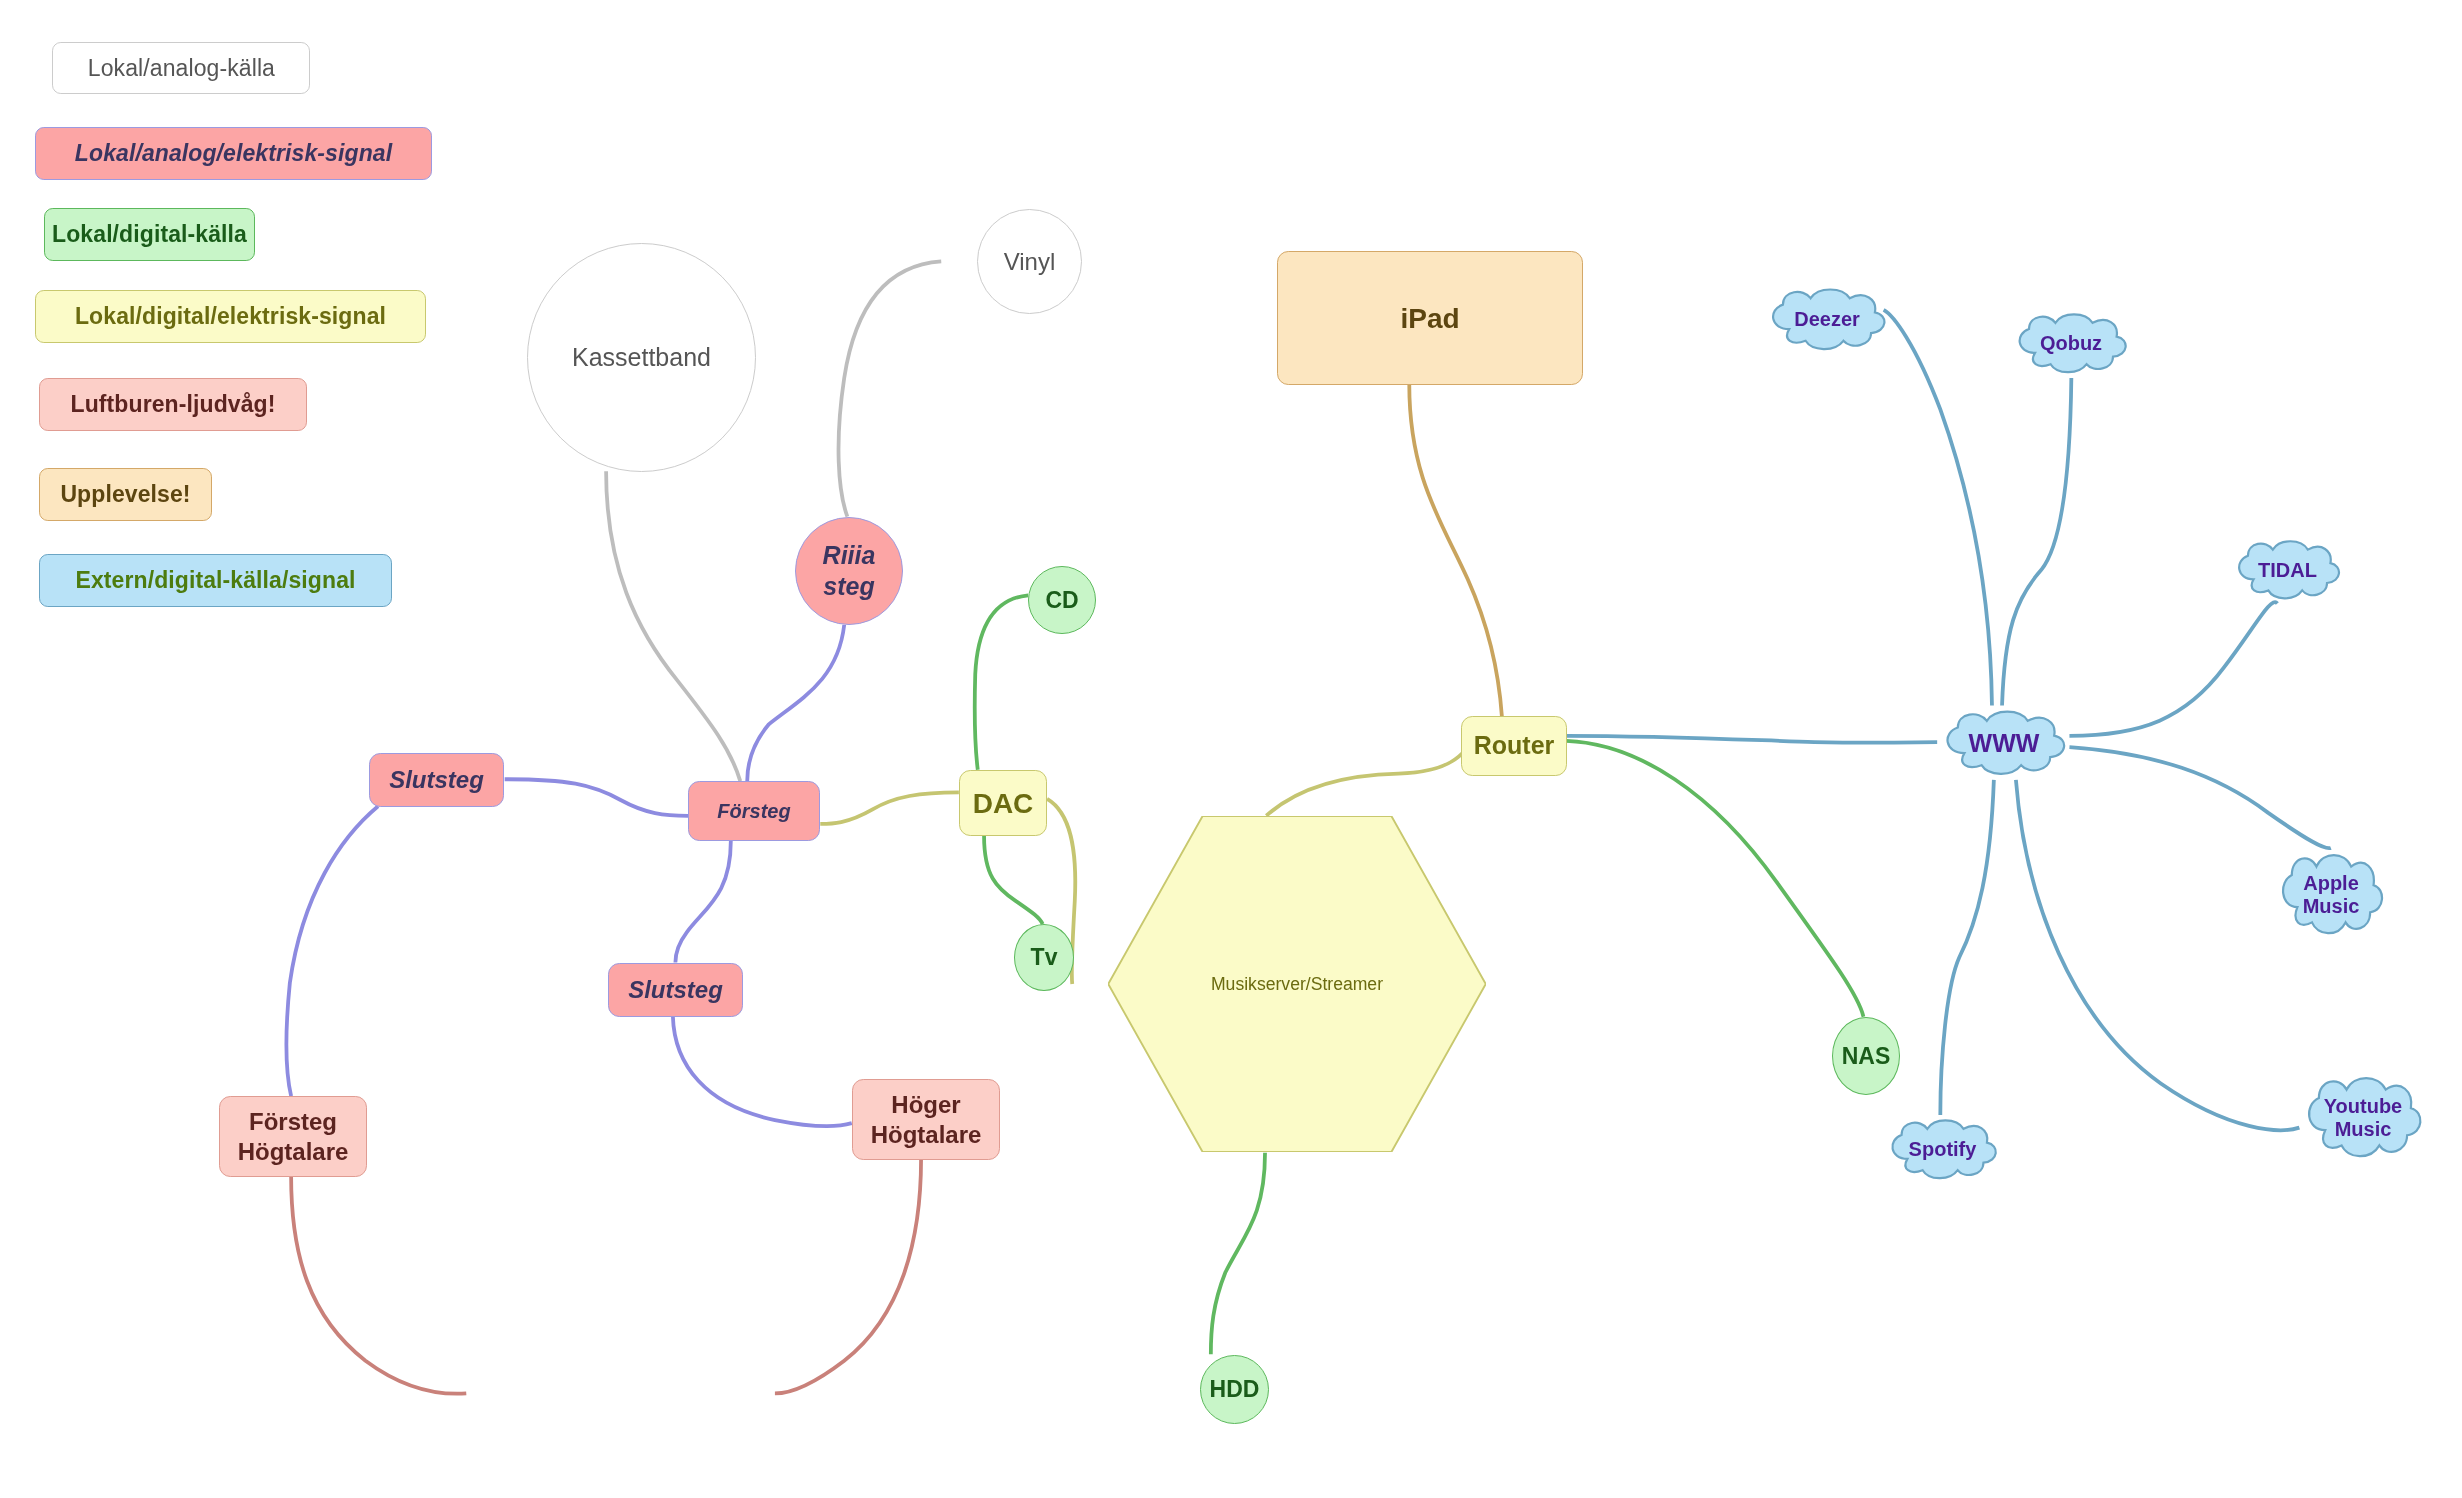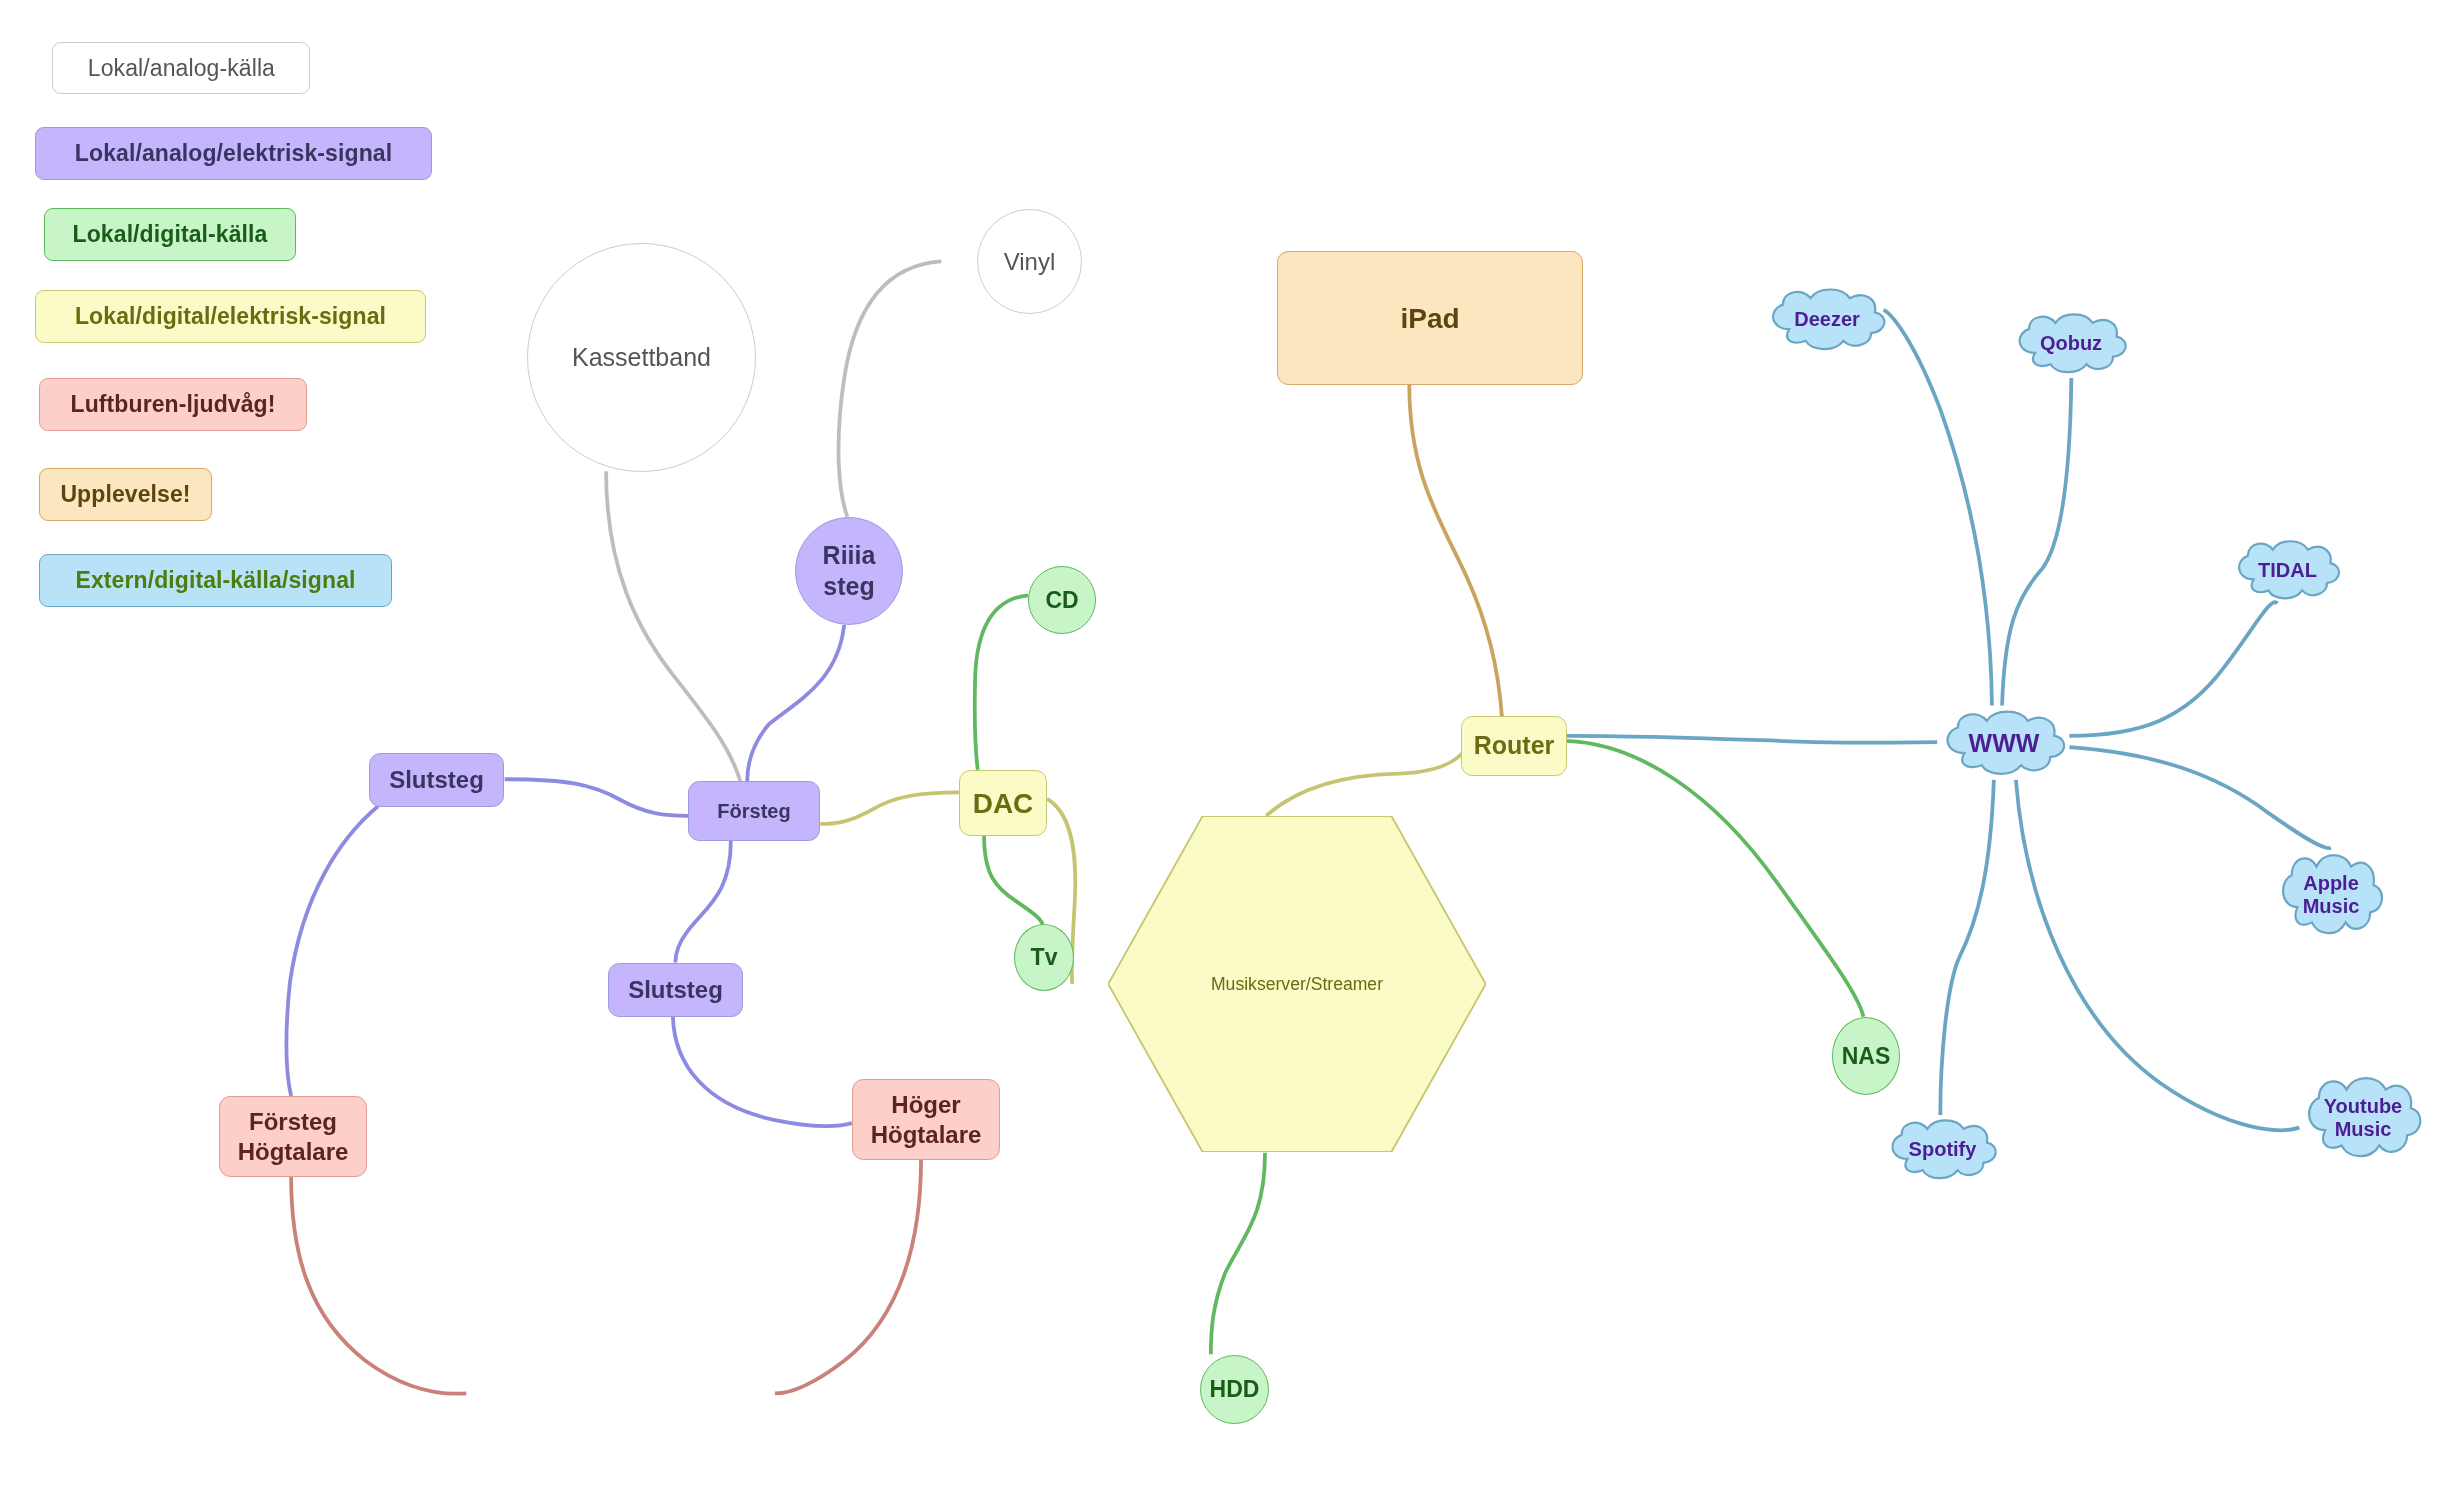--- a/index.html
+++ b/index.html
@@ -16,21 +16,21 @@
      font-weight:700;white-space:nowrap;letter-spacing:0.1px;}
 
   
   .node{position:absolute;box-sizing:border-box;display:flex;align-items:center;
         justify-content:center;text-align:center;line-height:1.25;font-weight:700;}
   .n-rect{border-radius:11.3px;border-width:1.9px;border-style:solid;}
   .n-circ{border-radius:50%;border-width:1.9px;border-style:solid;}
 
   
   .pal-analog-src{background:#ffffff;border-color:#cccccc;color:#555555;font-weight:400;margin-left:36px;}
-  .pal-analog-sig{background:#c4b5fd;border-color:#9c9ae0;color:#3a3560;}
+  .pal-analog-sig{background:#fca5a5;border-color:#9c9ae0;color:#3a3560;font-style:italic;}
   .pal-digital-src{background:#c8f5c8;border-color:#5cb85c;color:#1a5c1a;}
   .pal-digital-sig{background:#fbfbc8;border-color:#c8c86e;color:#6b6b10;}
   .pal-air{background:#fccfc8;border-color:#e09c92;color:#5c2420;}
   .pal-exp{background:#fce6c0;border-color:#d4a868;color:#5c4510;}
   .pal-ext{background:#b8e2f7;border-color:#6ba5c4;color:#4d7c0f;}
 
   
   .hexwrap{position:absolute;}
   .hexwrap svg{position:absolute;left:0;top:0;}
   .hexwrap .hexlabel{position:absolute;inset:0;display:flex;align-items:center;
@@ -94,21 +94,21 @@
     <path d="M3285 1186 C3420 1195 3520 1230 3600 1290 C3660 1332 3690 1350 3700 1346" stroke="#6ba5c4" stroke-width="6"></path>
 
     <path d="M3165 1238 C3160 1380 3140 1460 3110 1520 C3090 1565 3080 1680 3080 1770" stroke="#6ba5c4" stroke-width="6"></path>
 
     <path d="M3200 1238 C3215 1430 3290 1620 3430 1720 C3540 1796 3620 1800 3650 1790" stroke="#6ba5c4" stroke-width="6"></path>
   </svg>
 
   <div class="legend">
       <div class="legend-item pal-analog-src" style="left: 16.4px; top: 42px; width: 258px; height: 52px; font-size: 23px;">Lokal/analog-källa</div>
       <div class="legend-item pal-analog-sig" style="left: 35px; top: 127px; width: 397px; height: 53px; font-size: 23px;">Lokal/analog/elektrisk-signal</div>
-      <div class="legend-item pal-digital-src" style="left: 44px; top: 208px; width: 252px; height: 53px; font-size: 23px;">Lokal/digital-källa</div>
+      <div class="legend-item pal-digital-src" style="left: 44px; top: 208px; width: 211px; height: 53px; font-size: 23px;">Lokal/digital-källa</div>
       <div class="legend-item pal-digital-sig" style="left: 35px; top: 290px; width: 391px; height: 53px; font-size: 23px;">Lokal/digital/elektrisk-signal</div>
       <div class="legend-item pal-air" style="left: 39px; top: 378px; width: 268px; height: 53px; font-size: 23px;">Luftburen-ljudvåg!</div>
       <div class="legend-item pal-exp" style="left: 39px; top: 468px; width: 173px; height: 53px; font-size: 23px;">Upplevelse!</div>
       <div class="legend-item pal-ext" style="left: 39px; top: 554px; width: 353px; height: 53px; font-size: 23px;">Extern/digital-källa/signal</div>
     </div>
 
 <div class="node n-circ pal-analog-src" style="left: 491px; top: 243px; width: 229px; height: 229px; font-size: 25px; white-space: pre-line;">Kassettband</div>
     <div class="node n-circ pal-analog-src" style="left: 941px; top: 209px; width: 105px; height: 105px; font-size: 24px; white-space: pre-line;">Vinyl</div>
     <div class="node n-circ pal-analog-sig" style="left: 795px; top: 517px; width: 108px; height: 108px; font-size: 25px; white-space: pre-line;">Riiia
 steg</div>

